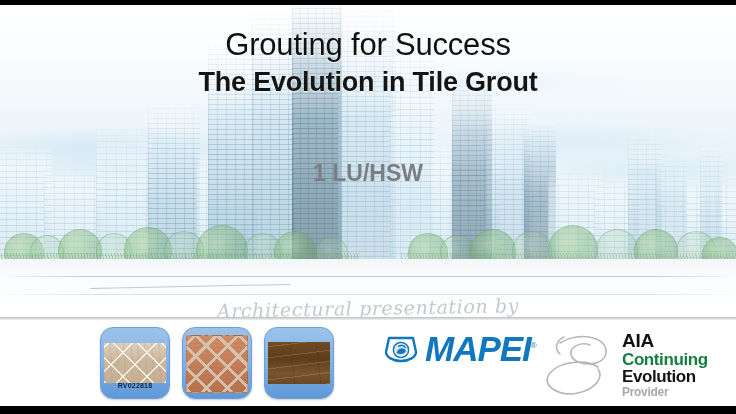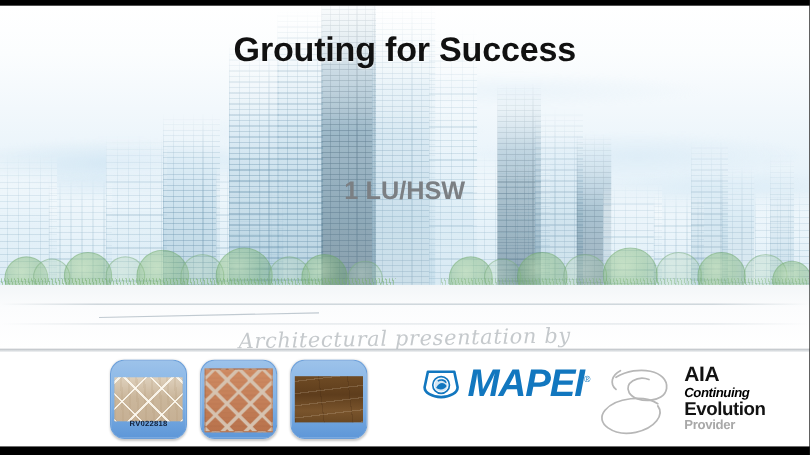--- a/index.html
+++ b/index.html
@@ -115,21 +115,21 @@
   }
   .grass{
     position:absolute; bottom:52px; height:12px;
     background-image:repeating-linear-gradient(78deg, rgba(120,175,110,.55) 0 1px, rgba(255,255,255,0) 1px 3px);
   }
 
   
   .title1{
     position:absolute; left:0; top:22px; width:736px;
     text-align:center;
-    font-size:31px; font-weight:bold; color:#111111;
+    font-size:31px; font-weight:normal; color:#111111;
     letter-spacing:-.2px;
     text-shadow:0 1px 2px rgba(255,255,255,.85);
     z-index:20;
   }
   .title2{
     position:absolute; left:0; top:62px; width:736px;
     text-align:center;
     font-size:27px; font-weight:bold; color:#141414;
     letter-spacing:-.2px;
     text-shadow:0 1px 2px rgba(255,255,255,.85);
@@ -237,21 +237,21 @@
 
   
   .swirl{ position:absolute; left:534px; top:322px; z-index:28; }
 
   
   .aia{
     position:absolute; left:622px; top:326px; z-index:30;
     line-height:1.03;
   }
   .aia-l1{ font-size:19px; font-weight:bold; color:#121212; letter-spacing:-.3px; }
-  .aia-l2{ font-size:12px; font-weight:bold; color:#000000; letter-spacing:-.4px;font-style:italic; }
+  .aia-l2{ font-size:17px; font-weight:bold; color:#15803d; letter-spacing:-.4px; }
   .aia-l3{ font-size:17px; font-weight:bold; color:#121212; letter-spacing:-.4px; }
   .aia-l4{ font-size:12px; font-weight:bold; color:#a8a8a8; letter-spacing:-.3px; }
 </style>
 </head>
 <body>
 
 <div id="slide">
 
   <div class="bar-top"></div>
 
@@ -313,20 +313,21 @@
       <div class="grass" style="left:0px;   width:360px;"></div>
       <div class="grass" style="left:400px; width:336px; opacity:.7;"></div>
 
       <div class="ground"></div>
       <div class="ground-line gl1"></div>
       <div class="ground-line gl2"></div>
       <div class="paving"></div>
     </div>
 
     <div class="title1">Grouting for Success</div>
+    <div class="title2">The Evolution in Tile Grout</div>
     <div class="lu">1 LU/HSW</div>
 
     <div class="handwrite">Architectural presentation by</div>
 
     <div class="divider"></div>
     <div class="footer"></div>
 
     <div class="thumbs">
       <div class="thumb">
         <div class="art art-1"></div>

